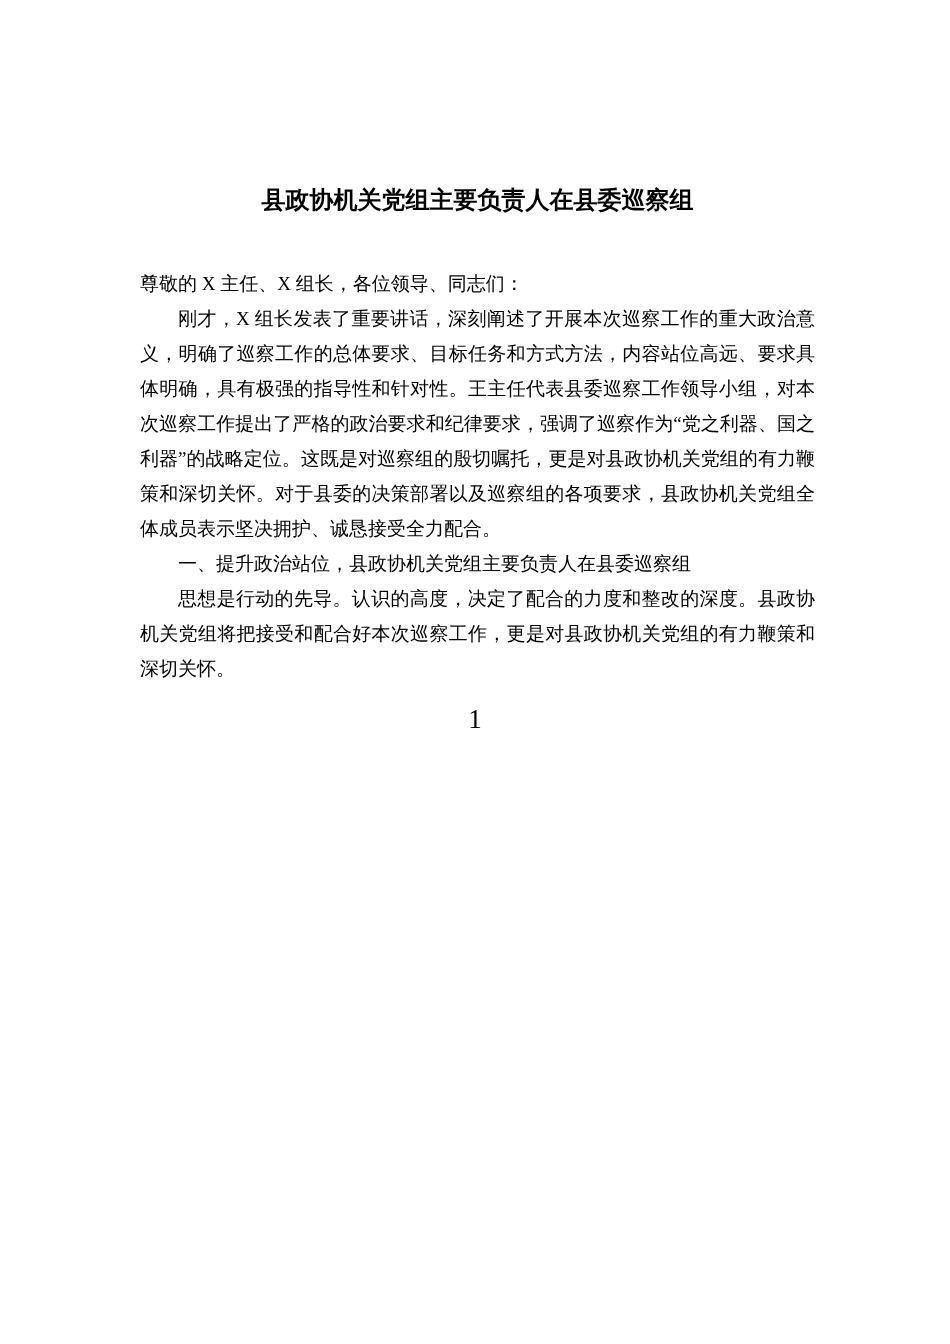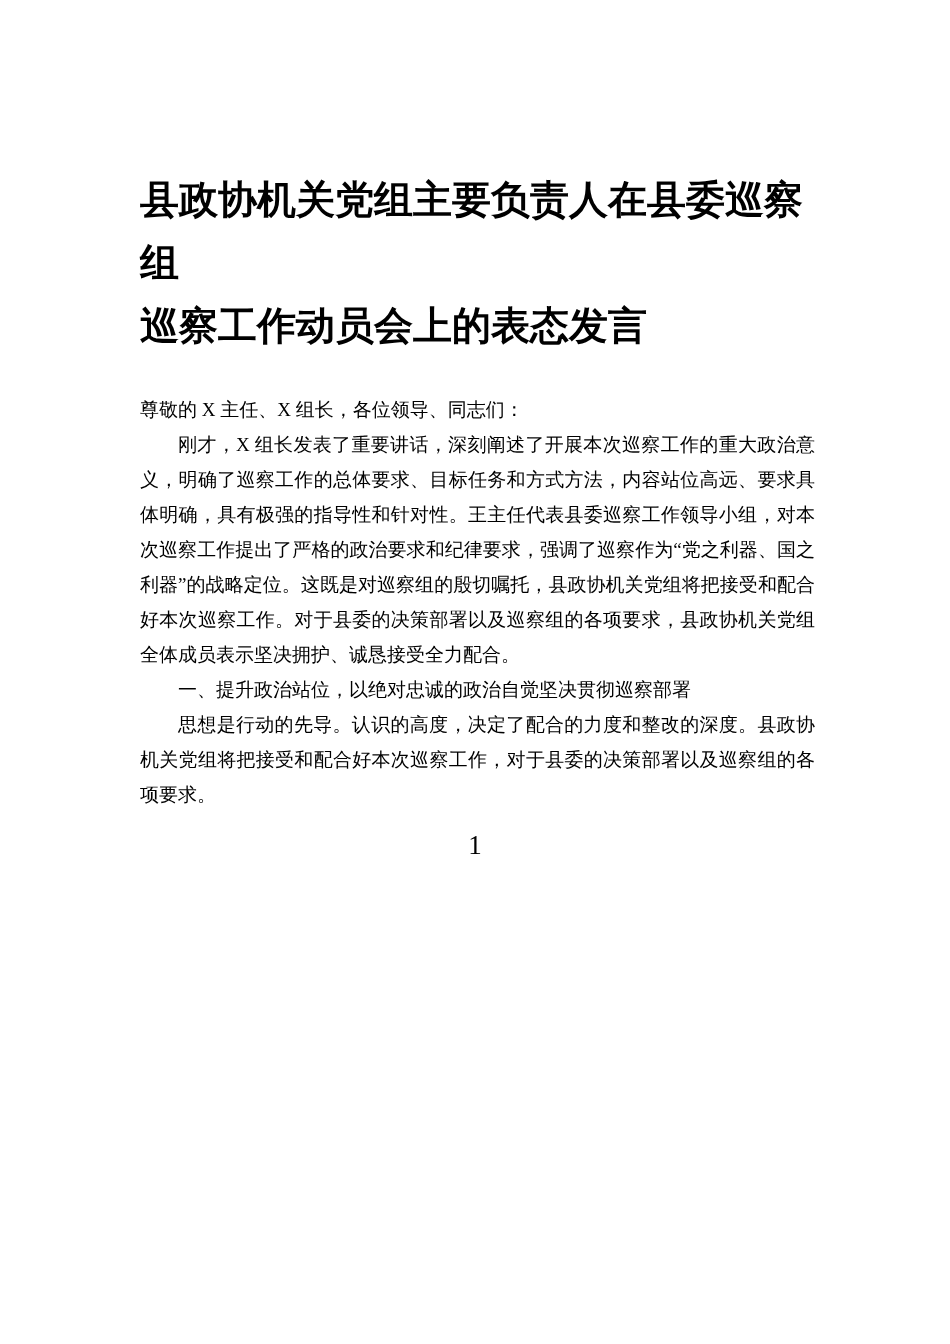--- a/index.html
+++ b/index.html
@@ -11,21 +11,22 @@
     position: relative;
     width: 950px;
     height: 1344px;
     background: #ffffff;
     color: #000000;
     overflow: hidden;
     font-family: "Liberation Serif", "DejaVu Serif", serif;
   }
   .title {
     margin: 168px 135px 35px 140px;
-    font-size: 39px;
+    text-align: center;
+    font-size: 24px;
     line-height: 63px;
     font-weight: 700;
     font-family: "Liberation Sans", "DejaVu Sans", sans-serif;
   }
   .title-line {
     display: block;
   }
   .content {
     margin: 16px 135px 0 140px;
     font-size: 19px;
@@ -51,25 +52,24 @@
     font-family: "Liberation Serif", "DejaVu Serif", serif;
   }
 </style>
 </head>
 <body>
 
 <div class="page">
 
   <h1 class="title">
     <span class="title-line">县政协机关党组主要负责人在县委巡察组</span>
-    <span class="title-line">巡察工作动员会上的表态发言</span>
   </h1>
 
   <div class="content">
     <p class="para salutation">尊敬的 X 主任、X 组长，各位领导、同志们：</p>
-    <p class="para">刚才，X 组长发表了重要讲话，深刻阐述了开展本次巡察工作的重大政治意义，明确了巡察工作的总体要求、目标任务和方式方法，内容站位高远、要求具体明确，具有极强的指导性和针对性。王主任代表县委巡察工作领导小组，对本次巡察工作提出了严格的政治要求和纪律要求，强调了巡察作为“党之利器、国之利器”的战略定位。这既是对巡察组的殷切嘱托，县政协机关党组将把接受和配合好本次巡察工作。对于县委的决策部署以及巡察组的各项要求，县政协机关党组全体成员表示坚决拥护、诚恳接受全力配合。</p>
-    <p class="para heading">一、提升政治站位，以绝对忠诚的政治自觉坚决贯彻巡察部署</p>
-    <p class="para">思想是行动的先导。认识的高度，决定了配合的力度和整改的深度。县政协机关党组将把接受和配合好本次巡察工作，对于县委的决策部署以及巡察组的各项要求。</p>
+    <p class="para">刚才，X 组长发表了重要讲话，深刻阐述了开展本次巡察工作的重大政治意义，明确了巡察工作的总体要求、目标任务和方式方法，内容站位高远、要求具体明确，具有极强的指导性和针对性。王主任代表县委巡察工作领导小组，对本次巡察工作提出了严格的政治要求和纪律要求，强调了巡察作为“党之利器、国之利器”的战略定位。这既是对巡察组的殷切嘱托，更是对县政协机关党组的有力鞭策和深切关怀。对于县委的决策部署以及巡察组的各项要求，县政协机关党组全体成员表示坚决拥护、诚恳接受全力配合。</p>
+    <p class="para heading">一、提升政治站位，县政协机关党组主要负责人在县委巡察组</p>
+    <p class="para">思想是行动的先导。认识的高度，决定了配合的力度和整改的深度。县政协机关党组将把接受和配合好本次巡察工作，更是对县政协机关党组的有力鞭策和深切关怀。</p>
   </div>
 
   <div class="page-number">1</div>
 
 </div>
 
 </body></html>

